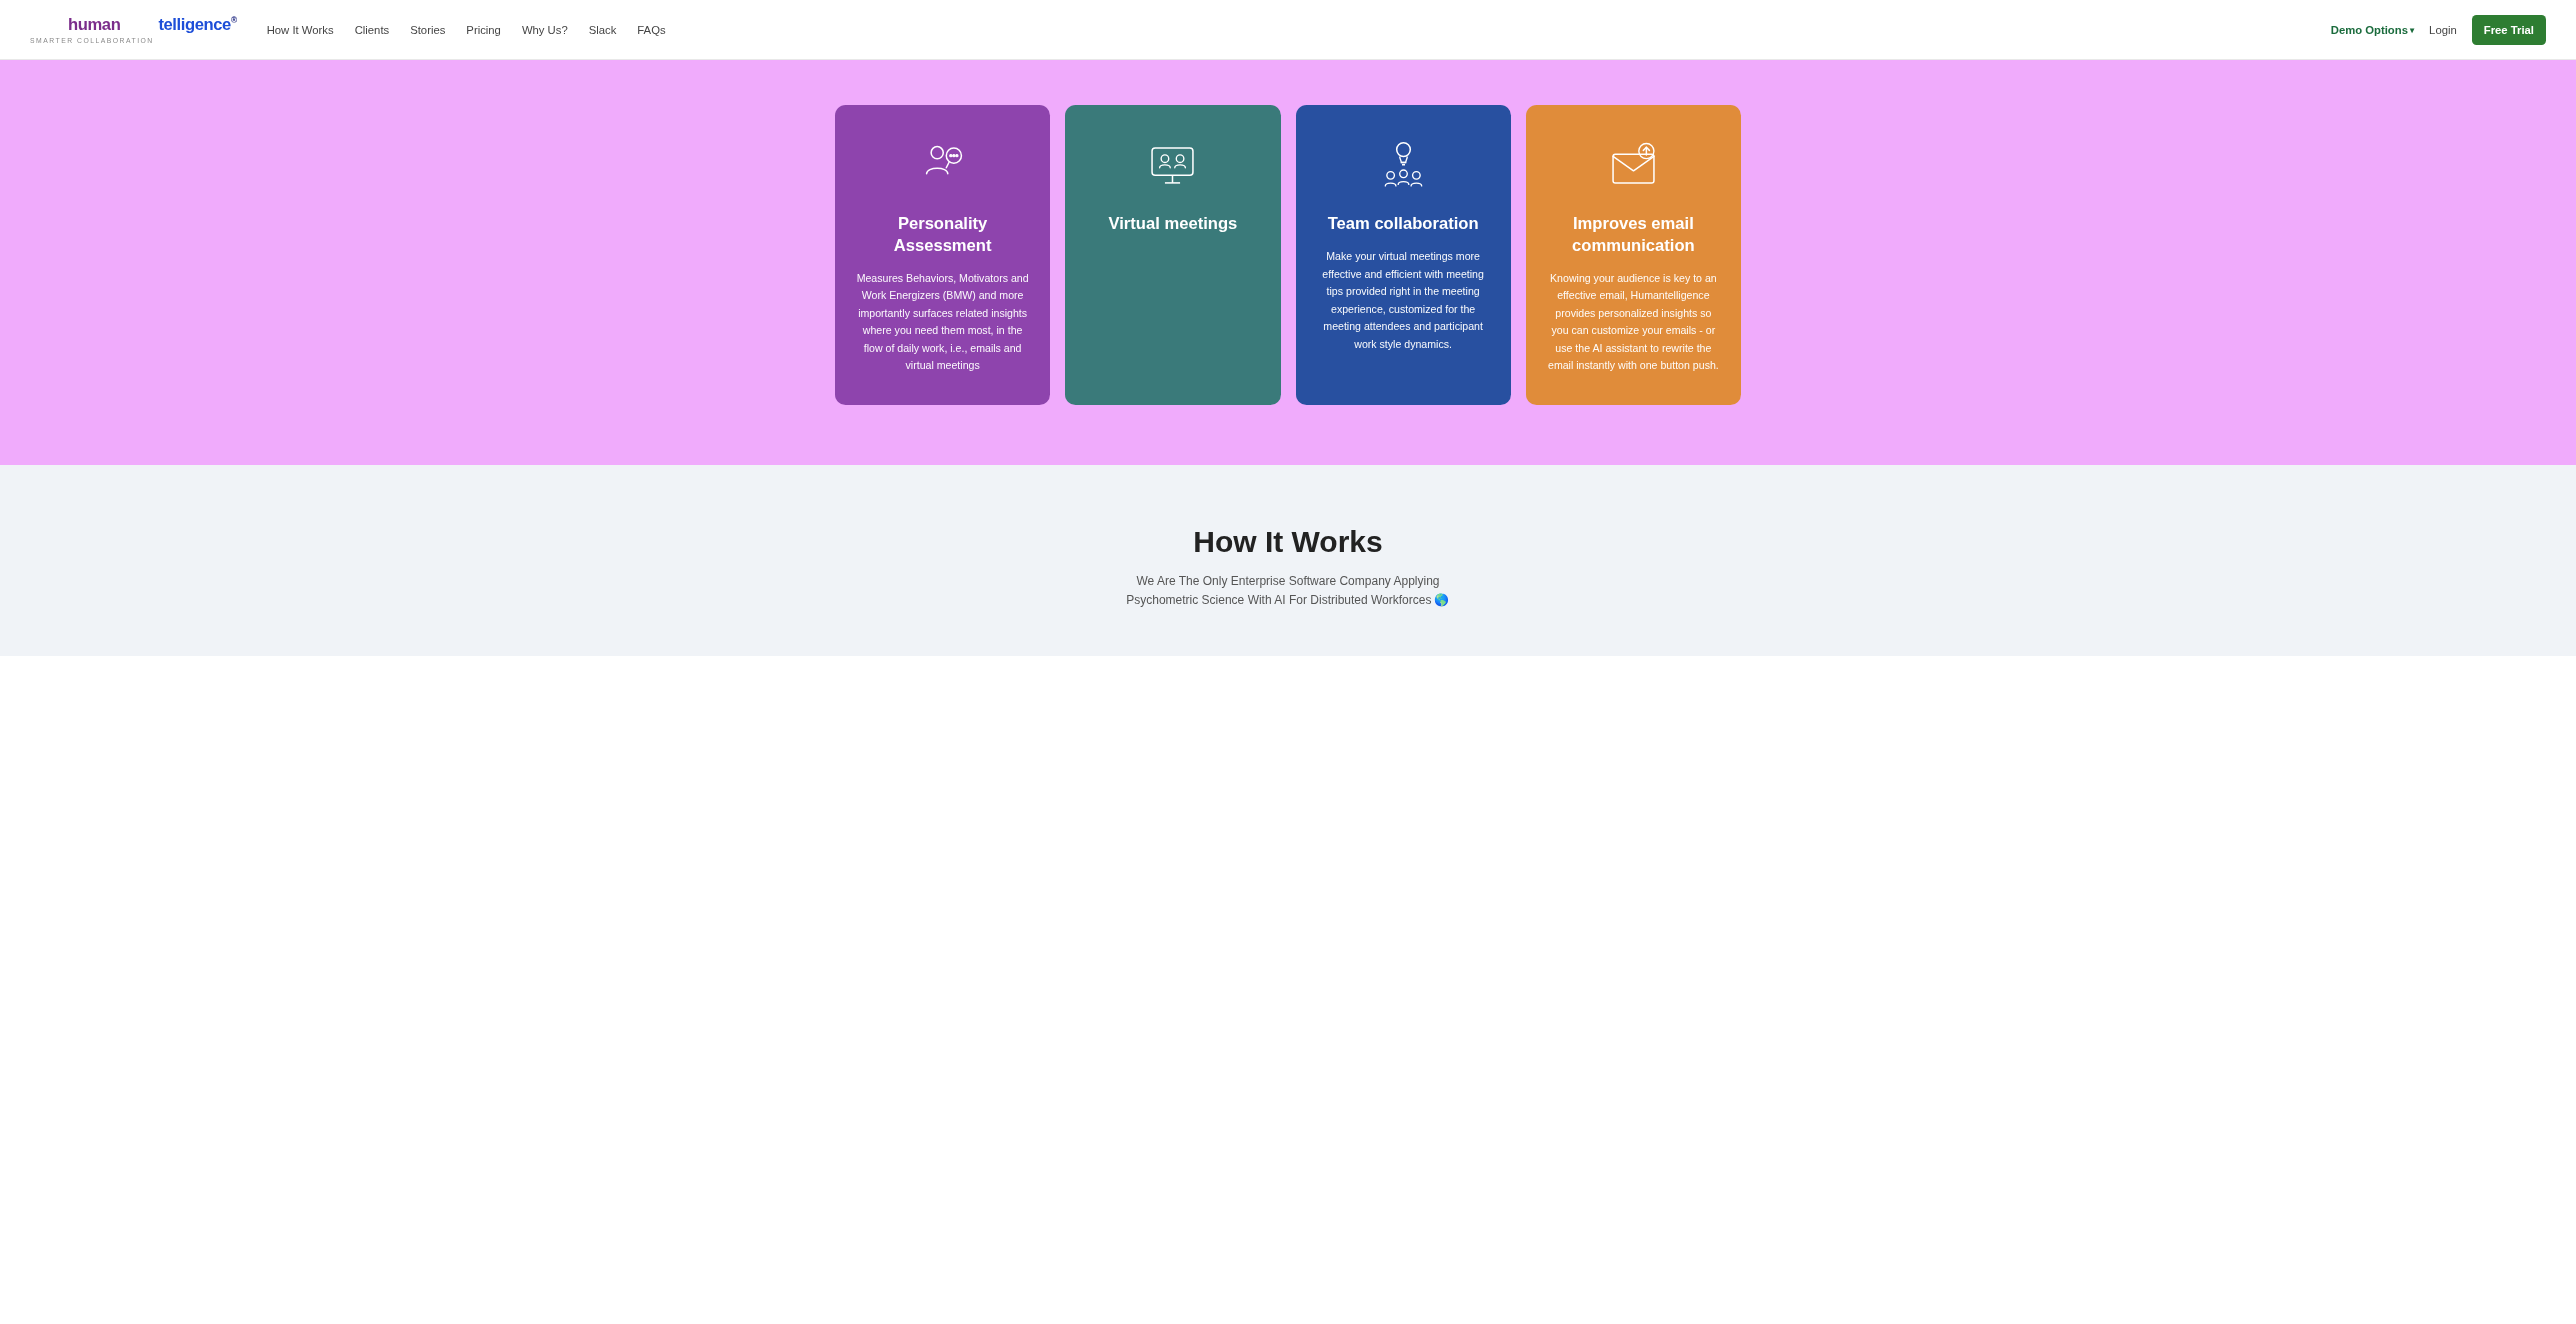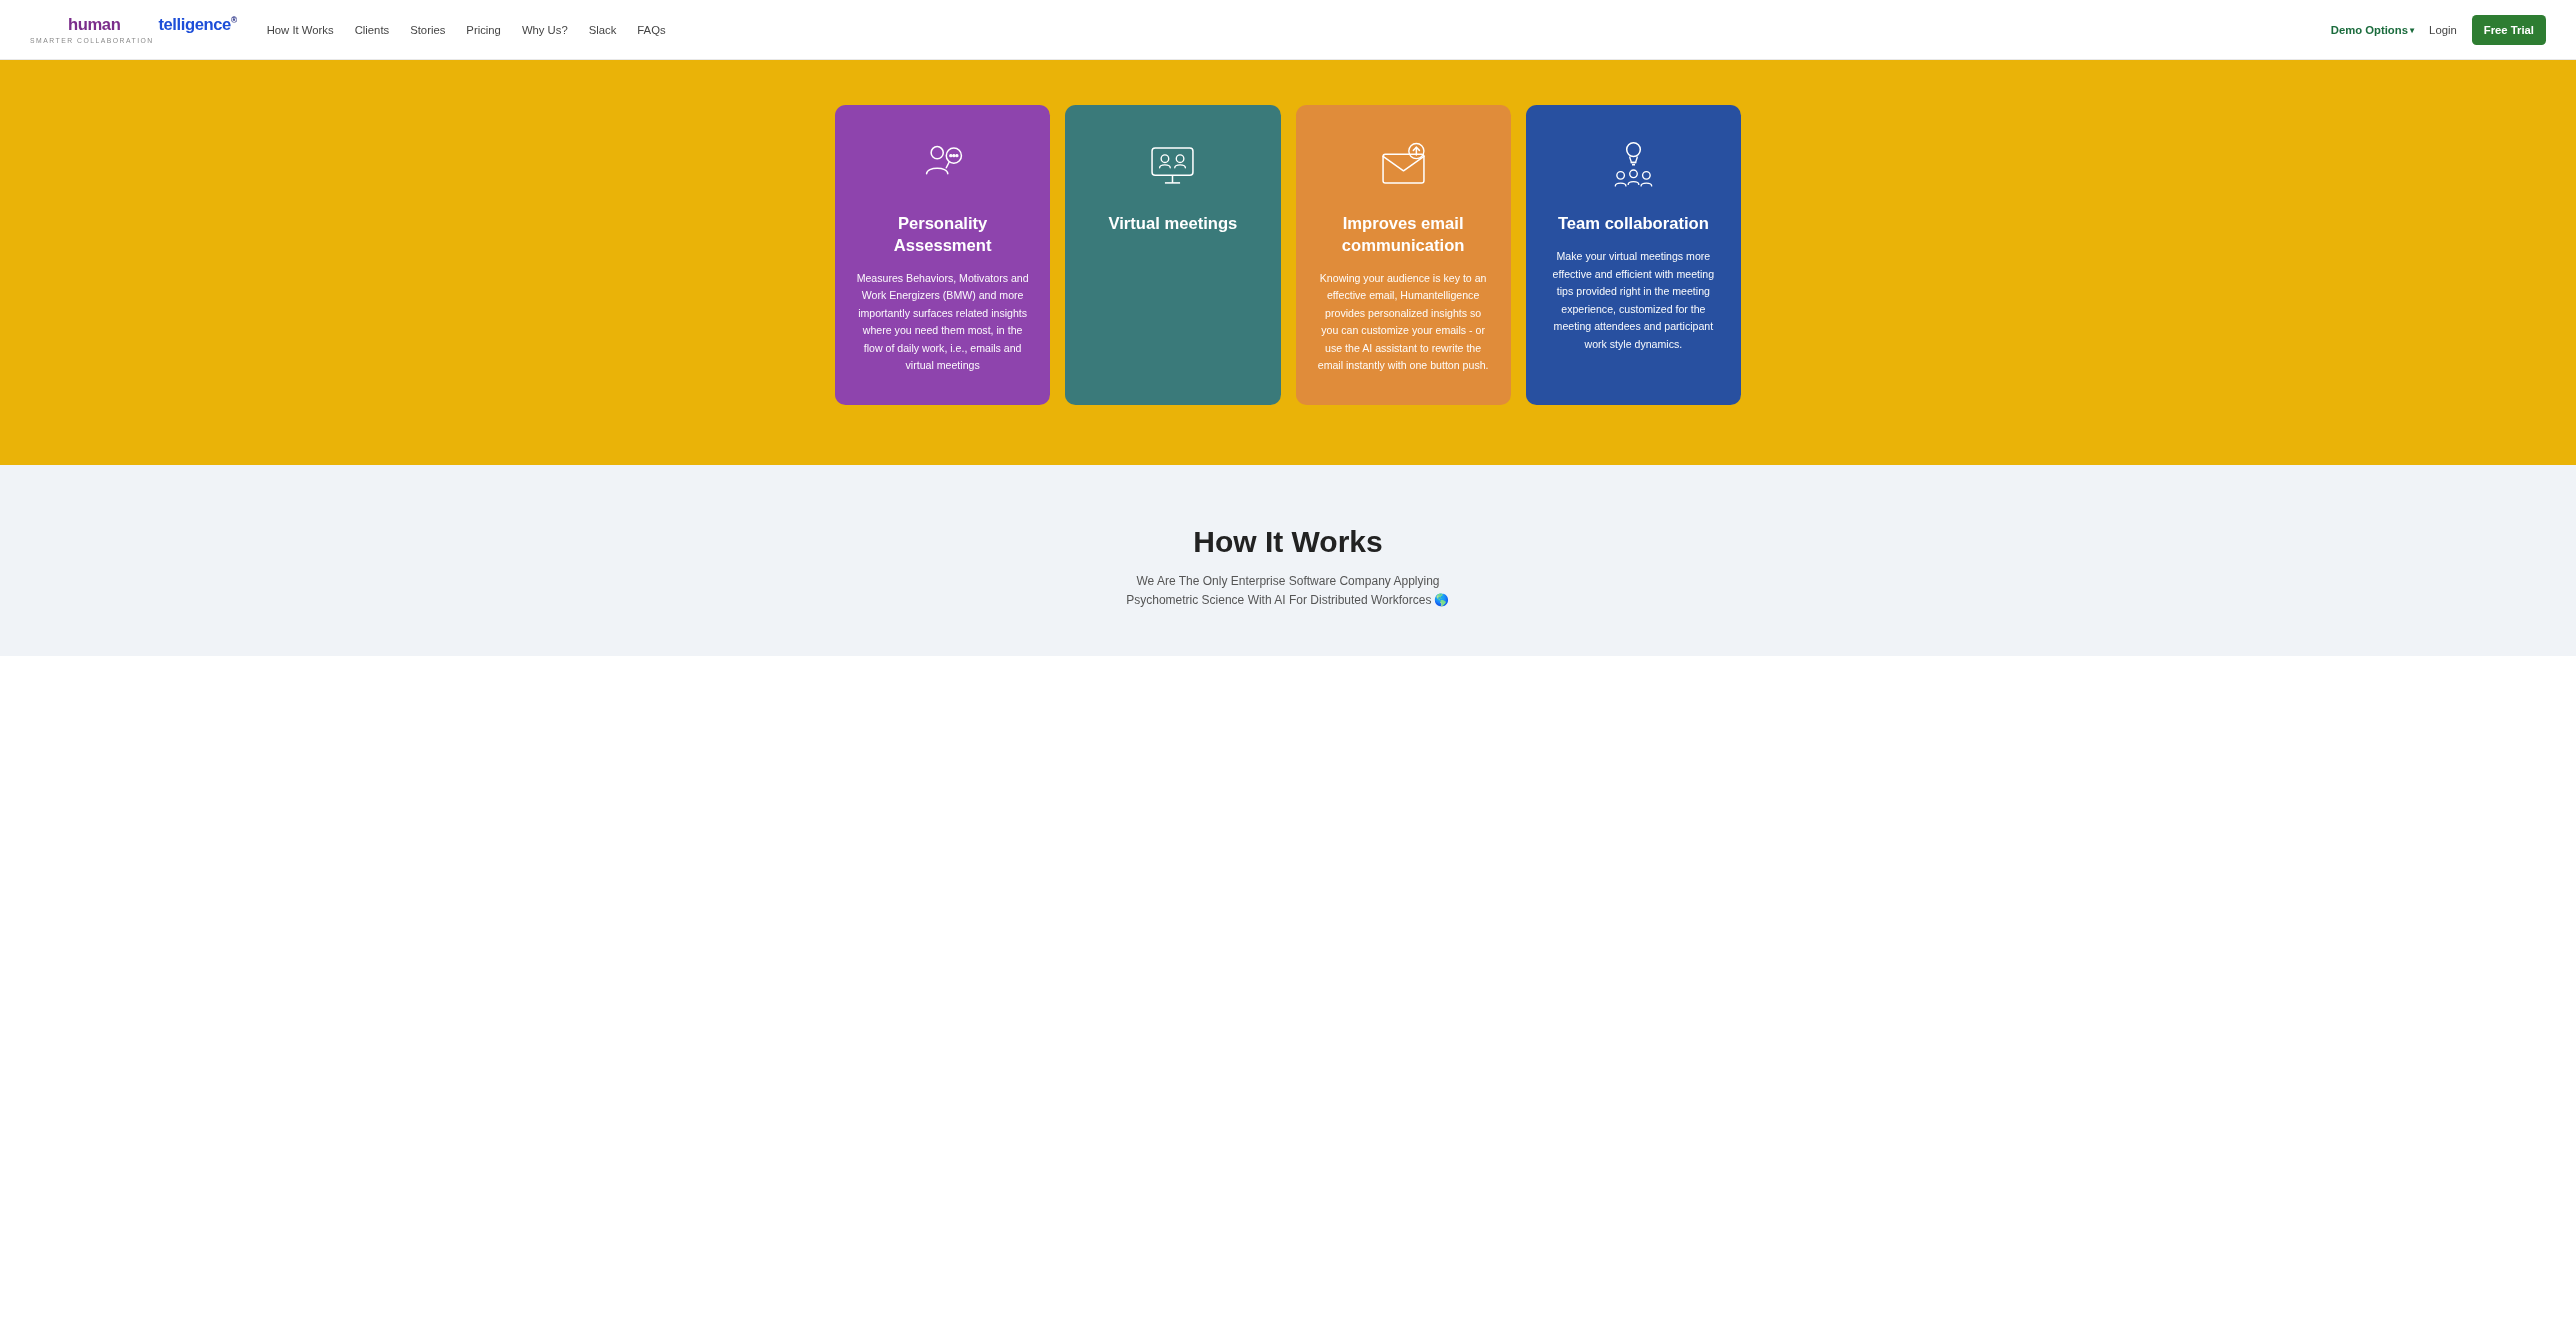--- a/index.html
+++ b/index.html
@@ -78,21 +78,21 @@
       padding: 9px 12px;
       border-radius: 4.5px;
       font-size: 11.3px;
       font-weight: 600;
       cursor: pointer;
     }
 
     
     .cards-section {
       padding: 45px 60px 60px;
-      background: #eab308;
+      background: #f0abfc;
     }
     .cards-grid {
       display: grid;
       grid-template-columns: repeat(4, 1fr);
       gap: 15px;
       max-width: 906px;
       margin: 0 auto;
     }
     .card {
       border-radius: 10.6px;
@@ -216,55 +216,55 @@
 
           <circle cx="25" cy="26" r="5" stroke="white" stroke-width="1.8" fill="none"></circle>
           <path d="M18 38 C18 33 32 33 32 38" stroke="white" stroke-width="1.8" fill="none" stroke-linecap="round"></path>
           <circle cx="45" cy="26" r="5" stroke="white" stroke-width="1.8" fill="none"></circle>
           <path d="M38 38 C38 33 52 33 52 38" stroke="white" stroke-width="1.8" fill="none" stroke-linecap="round"></path>
         </svg>
       </div>
       <div class="card-title">Virtual meetings</div>
     </div>
 
-    <div class="card card-orange">
-      <div class="card-icon">
-        <svg viewBox="0 0 70 70" xmlns="http://www.w3.org/2000/svg">
-
-          <rect x="8" y="20" width="54" height="38" rx="3" stroke="white" stroke-width="2" fill="none"></rect>
-          <path d="M8 23 L35 42 L62 23" stroke="white" stroke-width="2" fill="none" stroke-linecap="round" stroke-linejoin="round"></path>
-
-          <circle cx="52" cy="16" r="10" stroke="white" stroke-width="1.8" fill="none"></circle>
-          <line x1="52" y1="21" x2="52" y2="11" stroke="white" stroke-width="2" stroke-linecap="round"></line>
-          <polyline points="48,15 52,11 56,15" stroke="white" stroke-width="2" fill="none" stroke-linecap="round" stroke-linejoin="round"></polyline>
-        </svg>
-      </div>
-      <div class="card-title">Improves email communication</div>
-      <div class="card-desc">Knowing your audience is key to an effective email, Humantelligence provides personalized insights so you can customize your emails - or use the AI assistant to rewrite the email instantly with one button push.</div>
-    </div>
-
     <div class="card card-blue">
       <div class="card-icon">
         <svg viewBox="0 0 70 70" xmlns="http://www.w3.org/2000/svg">
 
           <circle cx="35" cy="14" r="9" stroke="white" stroke-width="2" fill="none"></circle>
           <path d="M30 23 C30 26 32 28 32 31 L38 31 C38 28 40 26 40 23" stroke="white" stroke-width="1.8" fill="none"></path>
           <line x1="32" y1="31" x2="38" y2="31" stroke="white" stroke-width="2"></line>
           <line x1="33" y1="34" x2="37" y2="34" stroke="white" stroke-width="2"></line>
 
           <circle cx="18" cy="48" r="5" stroke="white" stroke-width="1.8" fill="none"></circle>
           <path d="M11 62 C11 57 25 57 25 62" stroke="white" stroke-width="1.8" fill="none" stroke-linecap="round"></path>
           <circle cx="35" cy="46" r="5" stroke="white" stroke-width="1.8" fill="none"></circle>
           <path d="M28 60 C28 55 42 55 42 60" stroke="white" stroke-width="1.8" fill="none" stroke-linecap="round"></path>
           <circle cx="52" cy="48" r="5" stroke="white" stroke-width="1.8" fill="none"></circle>
           <path d="M45 62 C45 57 59 57 59 62" stroke="white" stroke-width="1.8" fill="none" stroke-linecap="round"></path>
         </svg>
       </div>
       <div class="card-title">Team collaboration</div>
       <div class="card-desc">Make your virtual meetings more effective and efficient with meeting tips provided right in the meeting experience, customized for the meeting attendees and participant work style dynamics.</div>
+    </div>
+
+    <div class="card card-orange">
+      <div class="card-icon">
+        <svg viewBox="0 0 70 70" xmlns="http://www.w3.org/2000/svg">
+
+          <rect x="8" y="20" width="54" height="38" rx="3" stroke="white" stroke-width="2" fill="none"></rect>
+          <path d="M8 23 L35 42 L62 23" stroke="white" stroke-width="2" fill="none" stroke-linecap="round" stroke-linejoin="round"></path>
+
+          <circle cx="52" cy="16" r="10" stroke="white" stroke-width="1.8" fill="none"></circle>
+          <line x1="52" y1="21" x2="52" y2="11" stroke="white" stroke-width="2" stroke-linecap="round"></line>
+          <polyline points="48,15 52,11 56,15" stroke="white" stroke-width="2" fill="none" stroke-linecap="round" stroke-linejoin="round"></polyline>
+        </svg>
+      </div>
+      <div class="card-title">Improves email communication</div>
+      <div class="card-desc">Knowing your audience is key to an effective email, Humantelligence provides personalized insights so you can customize your emails - or use the AI assistant to rewrite the email instantly with one button push.</div>
     </div>
 
   </div>
 </section>
 
 <section class="how-section">
   <h2 class="how-title">How It Works</h2>
   <p class="how-subtitle">
     <span>We Are The Only Enterprise Software Company Applying</span><br>
     <span>Psychometric Science With AI For Distributed Workforces 🌎</span>

